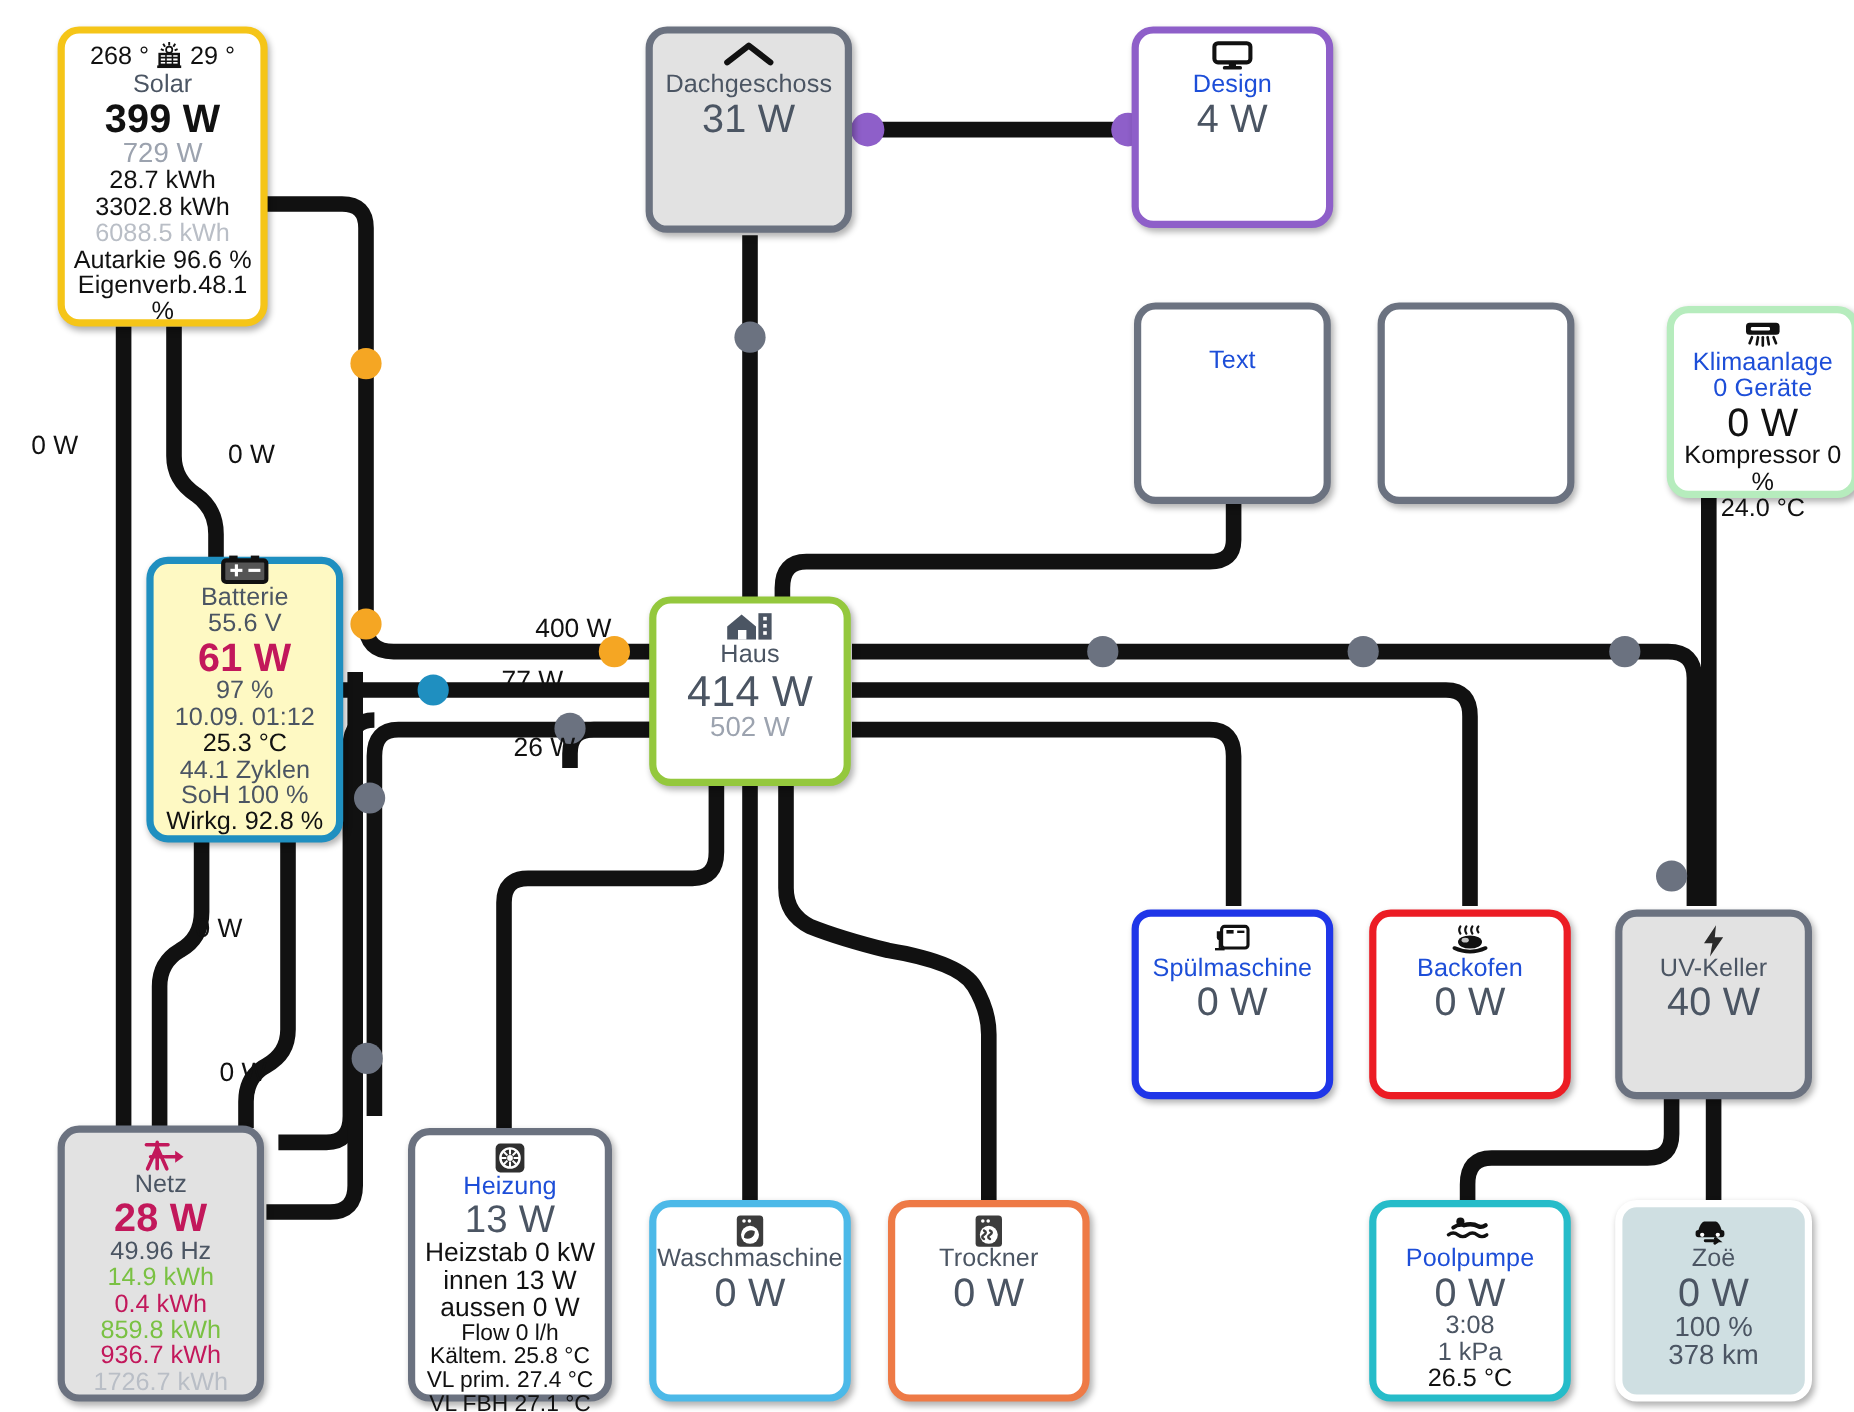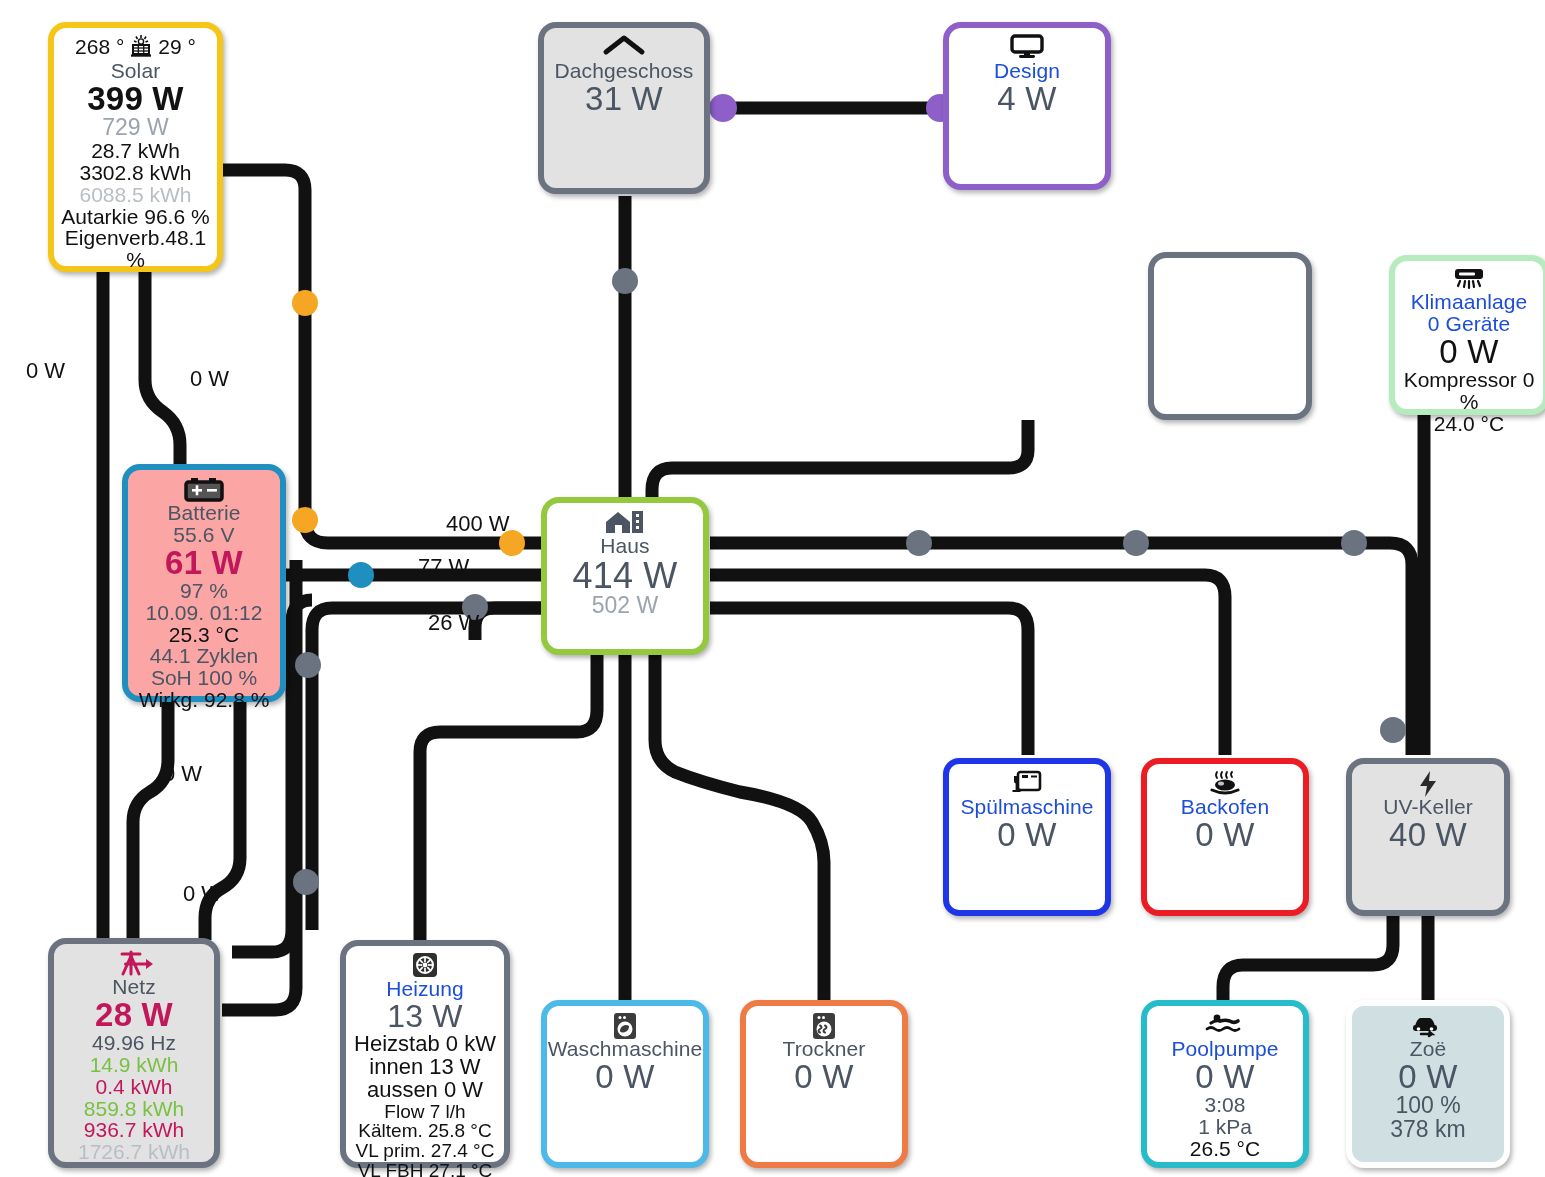--- a/index.html
+++ b/index.html
@@ -11,21 +11,21 @@
   
   #wires{position:absolute;left:0;top:0;width:1545px;height:1177px;z-index:1;}
 
   
   .card{position:absolute;z-index:5;box-sizing:border-box;
         border-radius:18px;border:6px solid #6b7280;background:#fff;
         box-shadow:2px 3px 5px rgba(0,0,0,.30);
         display:flex;flex-direction:column;align-items:center;
         padding-top:6px;text-align:center;line-height:1.04;}
   .card.grey{background:#e2e2e2;}
-  .card.tint-blue{background:#fca5a5;}
+  .card.tint-blue{background:#fef9c3;justify-content:flex-end;}
   .card.tint-zoe{background:#cfdfe2;}
 
   .ic{display:block;height:26px;margin-bottom:0px;}
   .ic svg{display:block;}
 
   .nm{font-size:21px;color:#4b5563;letter-spacing:.1px;}
   .nm.dark{color:#1d4ed8;}
   .big{font-size:33px;font-weight:bold;color:#111;letter-spacing:.2px;}
   .big.grey{color:#4b5563;font-weight:normal;}
   .big.red{color:#c2185b;}
@@ -216,20 +216,23 @@
       <svg width="36" height="26" viewBox="0 0 36 26">
         <rect x="3" y="2" width="30" height="16" rx="3" fill="none" stroke="#111" stroke-width="3.4"></rect>
         <rect x="15" y="18" width="6" height="4" fill="#111"></rect>
         <rect x="10" y="21" width="16" height="3" rx="1.4" fill="#111"></rect>
       </svg>
     </span>
     <div class="nm dark">Design</div>
     <div class="big grey">4 W</div>
   </div>
 
+  <div class="card" style="left:945px;top:252px;width:164px;height:168px;border-color:#6b7280;justify-content:flex-start;">
+    <div class="nm dark" style="margin-top:26px;">Text</div>
+  </div>
 
   <div class="card" style="left:1148px;top:252px;width:164px;height:168px;border-color:#6b7280;">
     <div class="nm"></div>
   </div>
 
   <div class="card" style="left:1389px;top:255px;width:160px;height:160px;border-color:#b6ecbd;">
     <span class="ic">
       <svg width="38" height="24" viewBox="0 0 38 24">
         <rect x="5" y="2" width="28" height="10" rx="3" fill="#111"></rect>
         <rect x="9" y="5.5" width="16" height="3" rx="1.2" fill="#fff"></rect>
@@ -327,21 +330,21 @@
             <line x1="11.8" y1="15.2" x2="8.8" y2="18.2"></line>
         </g>
       </svg>
     </span>
     <div class="nm dark">Heizung</div>
     <div class="big grey" style="font-size:32px;">13 W</div>
     <div class="ln" style="font-size:22px;">Heizstab 0 kW</div>
     <div class="ln" style="font-size:22px;">innen 13 W</div>
     <div class="ln" style="font-size:22px;">aussen 0 W</div>
     <div class="sp"></div>
-    <div class="ln sm">Flow 7 l/h</div>
+    <div class="ln sm">Flow 0 l/h</div>
     <div class="ln sm">Kältem. 25.8 °C</div>
     <div class="ln sm">VL prim. 27.4 °C</div>
     <div class="ln sm">VL FBH 27.1 °C</div>
   </div>
 
   <div class="card" style="left:541px;top:1000px;width:168px;height:168px;border-color:#4cb9e8;">
     <span class="ic">
       <svg width="26" height="28" viewBox="0 0 26 28">
         <rect x="2" y="1" width="22" height="26" rx="3" fill="#3c3c3c"></rect>
         <circle cx="8" cy="5.5" r="1.5" fill="#fff"></circle>

